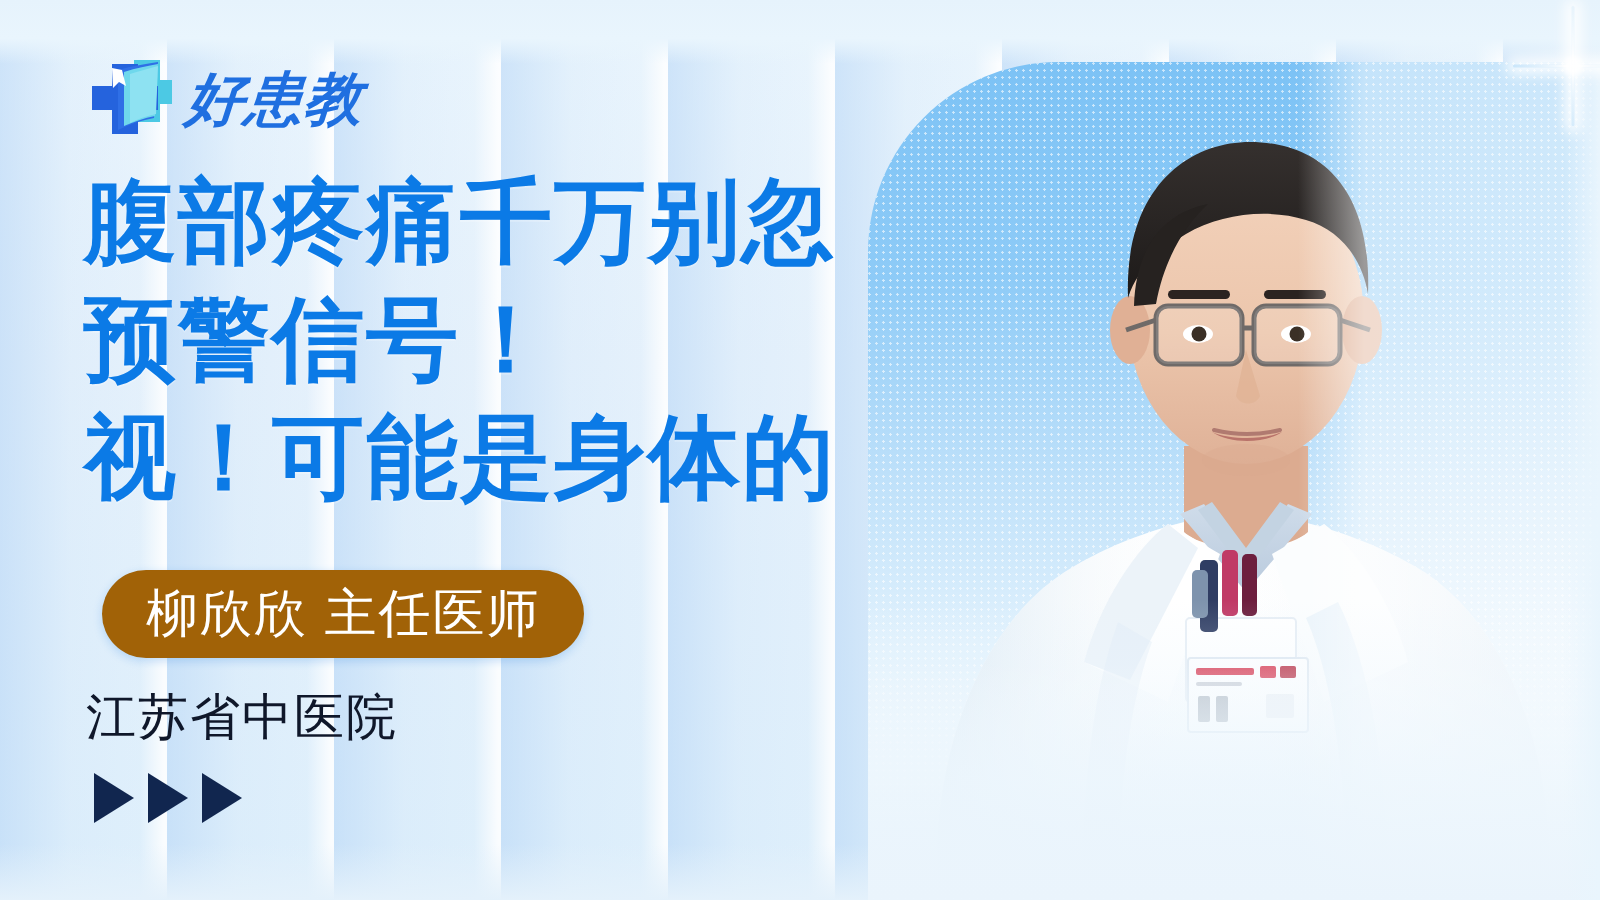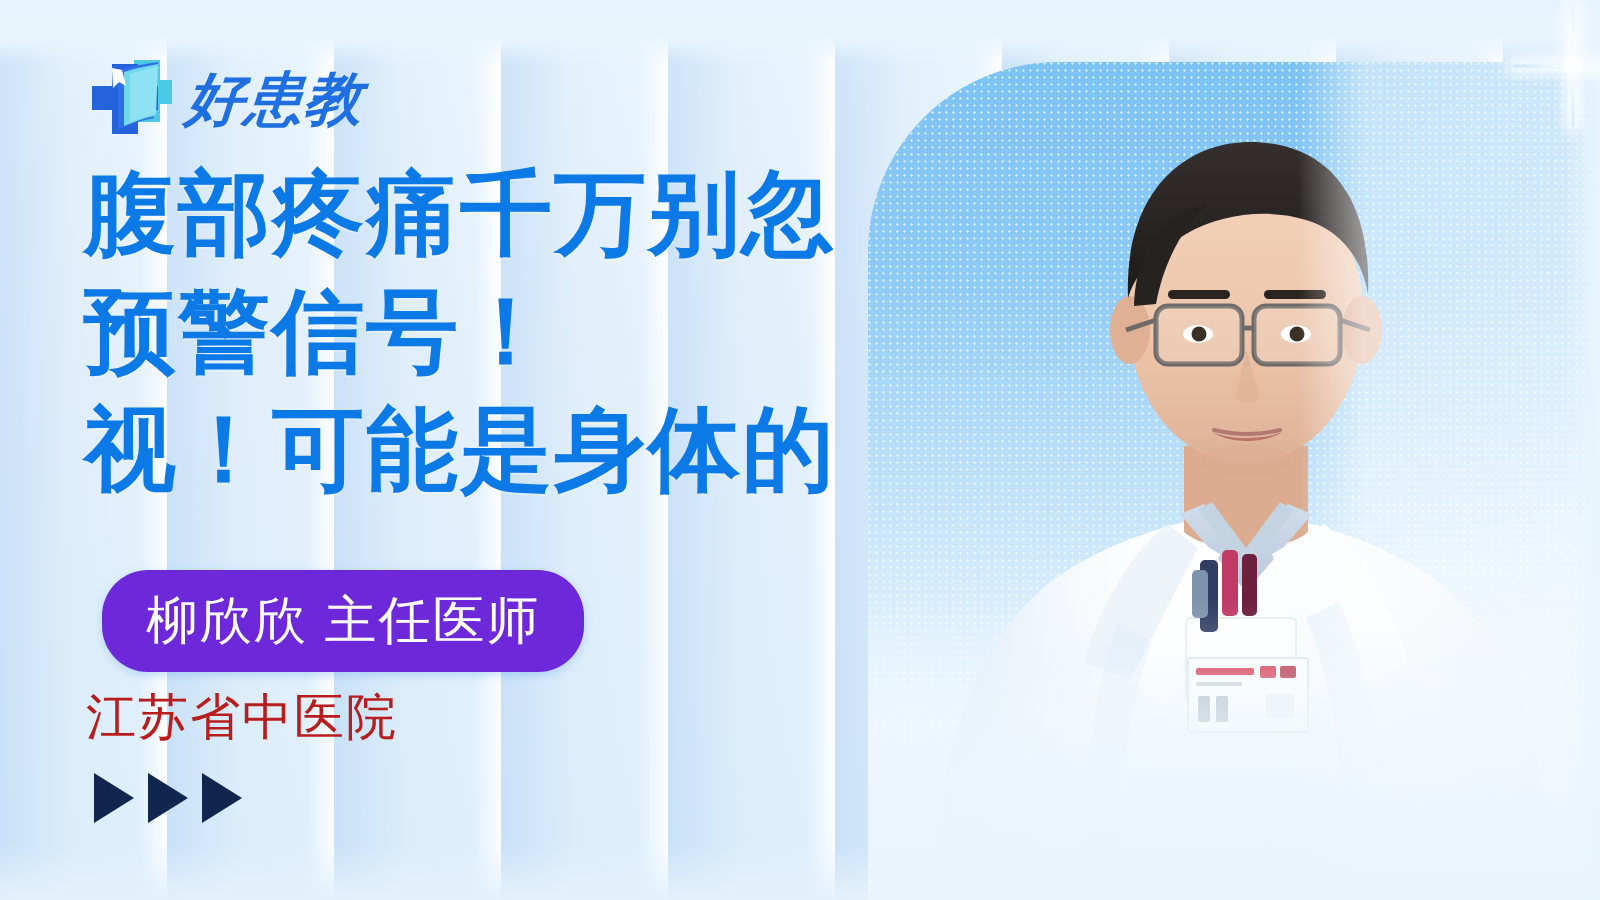--- a/index.html
+++ b/index.html
@@ -137,61 +137,61 @@
     font-style: italic;
     line-height: 1;
     white-space: nowrap;
     transform: skewX(-4deg);
   }
 
   
   .headline {
     position: absolute;
     left: 84px;
-    top: 154px;
+    top: 162px;
     width: 800px;
   }
   .headline .line {
     font-size: 92px;
     line-height: 118px;
     font-weight: 700;
     color: #0b7ae6;
     letter-spacing: 2px;
     white-space: nowrap;
     text-shadow: 0 2px 0 rgba(255,255,255,0.25);
   }
 
   
   .name-pill {
     position: absolute;
     left: 102px;
     top: 570px;
     height: 88px;
-    padding: 7px 44px;
+    padding: 0 44px;
     display: flex;
     align-items: center;
     border-radius: 46px;
-    background: #6d28d9;
+    background: #a16207;
     box-shadow: 0 3px 10px rgba(22,119,221,0.22);
   }
   .name-pill span {
     font-size: 52px;
     font-weight: 400;
     color: #ffffff;
     letter-spacing: 2px;
     white-space: nowrap;
   }
 
   
   .hospital {
     position: absolute;
     left: 86px;
     top: 684px;
     font-size: 50px;
-    color: #b91c1c;
+    color: #0f172a;
     letter-spacing: 2px;
     white-space: nowrap;
   }
 
   
   .arrows {
     position: absolute;
     left: 94px;
     top: 773px;
     display: flex;

